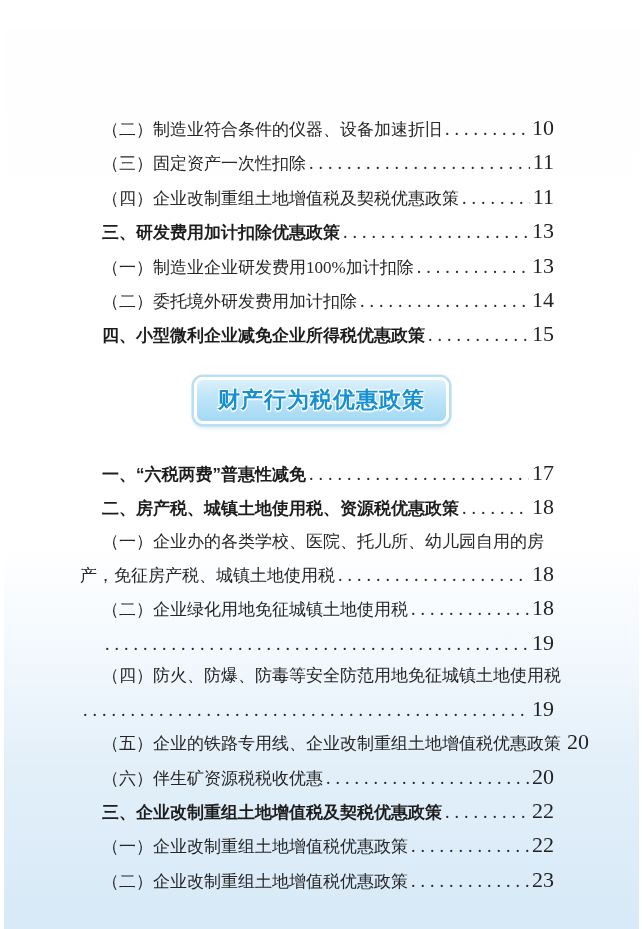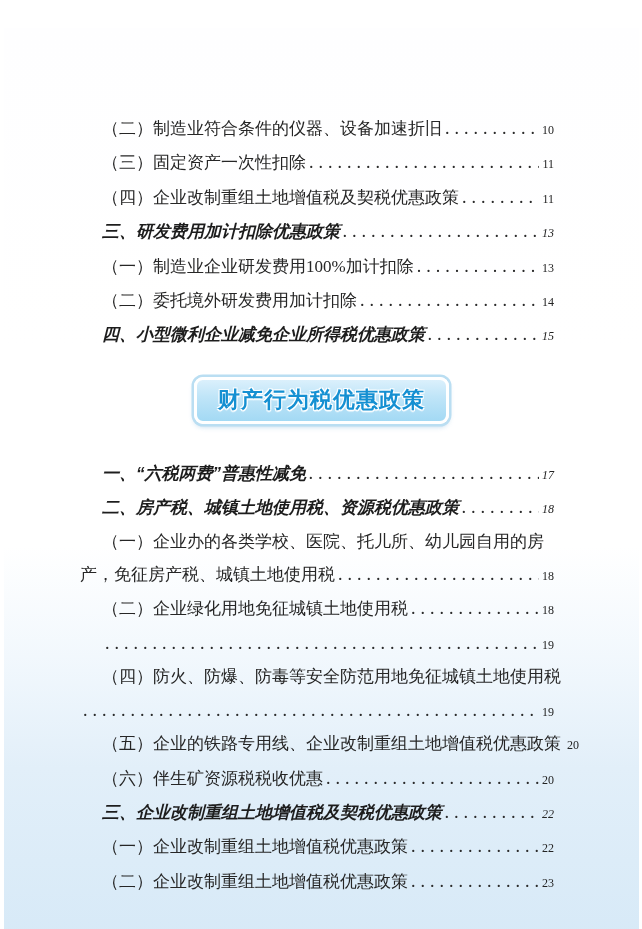--- a/index.html
+++ b/index.html
@@ -23,38 +23,37 @@
   .toc-row{
     display:flex;align-items:baseline;
     line-height:32.4px;font-size:17px;
     padding-left:22px;white-space:nowrap;
   }
   .toc-row.cont{padding-left:0;}
   .toc-row.bold{
     font-weight:700;
     font-family:"Liberation Sans","DejaVu Sans",sans-serif;
     color:#1d1d1d;
-    font-style:italic;
   }
   .toc-text{flex:0 0 auto;}
   .toc-dots{
     flex:1 1 auto;min-width:0;overflow:hidden;white-space:nowrap;
     margin:0 3px;color:#2b2b2b;
     font-family:"Liberation Serif","DejaVu Serif",serif;
     font-weight:400;font-size:18px;
   }
   .toc-dots::after{
     content:"..........................................................................................";
     letter-spacing:5px;
   }
   .toc-row.no-dots .toc-dots::after{content:"";}
   .toc-page{
     flex:0 0 auto;
     font-family:"Liberation Serif","DejaVu Serif",serif;
-    font-weight:400;font-size:12px;color:#232323;
+    font-weight:400;font-size:22px;color:#232323;
   }
   .badge-wrap{text-align:center;margin-top:24px;margin-bottom:32px;height:48px;}
   .badge{
     display:inline-block;box-sizing:border-box;
     height:47px;line-height:40px;padding:0 21px;
     border-radius:9px;border:3px solid #ffffff;
     background:linear-gradient(180deg,#dbf0fc 0%,#c0e5f8 40%,#a3d9f4 100%);
     box-shadow:0 0 0 2.5px #badef2, 0 3px 5px rgba(120,175,215,0.45);
     color:#1590d2;
     font-family:"Liberation Sans","DejaVu Sans",sans-serif;

